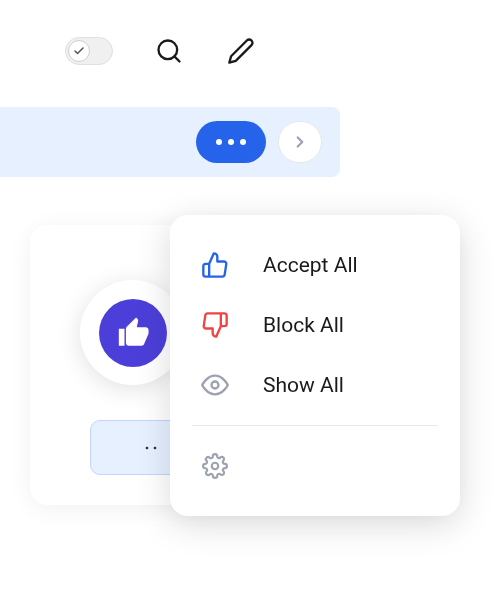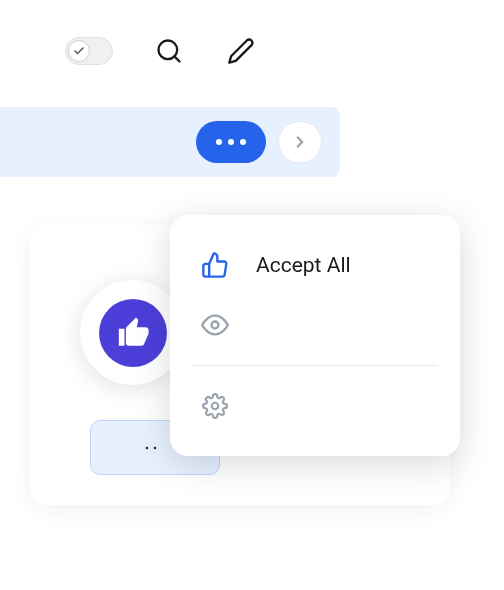--- a/index.html
+++ b/index.html
@@ -137,21 +137,21 @@
       width: 290px;
       background: #fff;
       border-radius: 18px;
       box-shadow: 0 8px 35px rgba(0,0,0,0.15);
       padding: 20px 0;
       z-index: 10;
     }
     .menu-item {
       display: flex;
       align-items: center;
-      gap: 26px;
+      gap: 33px;
       padding: 15px 30px;
       cursor: pointer;
       font-size: 21px;
       color: #1a1a1a;
     }
     .menu-item .mi-icon {
       width: 30px;
       height: 30px;
       display: flex;
       align-items: center;
@@ -220,25 +220,34 @@
   <div class="menu-item">
     <span class="mi-icon">
       <svg width="28" height="28" viewBox="0 0 24 24" fill="none" stroke="#2563eb" stroke-width="2" stroke-linecap="round" stroke-linejoin="round">
           <path d="M14 9V5a3 3 0 0 0-3-3l-4 9v11h11.28a2 2 0 0 0 2-1.7l1.38-9a2 2 0 0 0-2-2.3zM7 22H4a2 2 0 0 1-2-2v-7a2 2 0 0 1 2-2h3"></path>
         </svg>
     </span>
     <span>Accept All</span>
   </div>
   <div class="menu-item">
     <span class="mi-icon">
+      <svg width="28" height="28" viewBox="0 0 24 24" fill="none" stroke="#ef4444" stroke-width="2" stroke-linecap="round" stroke-linejoin="round">
+          <path d="M10 15v4a3 3 0 0 0 3 3l4-9V2H5.72a2 2 0 0 0-2 1.7l-1.38 9a2 2 0 0 0 2 2.3zM17 2h3a2 2 0 0 1 2 2v7a2 2 0 0 1-2 2h-3"></path>
+        </svg>
+    </span>
+    <span>Block All</span>
+  </div>
+  <div class="menu-item">
+    <span class="mi-icon">
       <svg width="28" height="28" viewBox="0 0 24 24" fill="none" stroke="#9ca3af" stroke-width="2" stroke-linecap="round" stroke-linejoin="round">
           <path d="M1 12s4-8 11-8 11 8 11 8-4 8-11 8-11-8-11-8z"></path>
           <circle cx="12" cy="12" r="3"></circle>
         </svg>
     </span>
+    <span>Show All</span>
   </div>
   <div class="menu-divider"></div>
   <div class="menu-item">
     <span class="mi-icon">
       <svg width="26" height="26" viewBox="0 0 24 24" fill="none" stroke="#9ca3af" stroke-width="2" stroke-linecap="round" stroke-linejoin="round">
           <circle cx="12" cy="12" r="3"></circle>
           <path d="M19.4 15a1.65 1.65 0 0 0 .33 1.82l.06.06a2 2 0 1 1-2.83 2.83l-.06-.06a1.65 1.65 0 0 0-1.82-.33 1.65 1.65 0 0 0-1 1.51V21a2 2 0 1 1-4 0v-.09A1.65 1.65 0 0 0 9 19.4a1.65 1.65 0 0 0-1.82.33l-.06.06a2 2 0 1 1-2.83-2.83l.06-.06a1.65 1.65 0 0 0 .33-1.82 1.65 1.65 0 0 0-1.51-1H3a2 2 0 1 1 0-4h.09A1.65 1.65 0 0 0 4.6 9a1.65 1.65 0 0 0-.33-1.82l-.06-.06a2 2 0 1 1 2.83-2.83l.06.06a1.65 1.65 0 0 0 1.82.33H9a1.65 1.65 0 0 0 1-1.51V3a2 2 0 1 1 4 0v.09a1.65 1.65 0 0 0 1 1.51 1.65 1.65 0 0 0 1.82-.33l.06-.06a2 2 0 1 1 2.83 2.83l-.06.06a1.65 1.65 0 0 0-.33 1.82V9a1.65 1.65 0 0 0 1.51 1H21a2 2 0 1 1 0 4h-.09a1.65 1.65 0 0 0-1.51 1z"></path>
         </svg>
     </span>
   </div>

